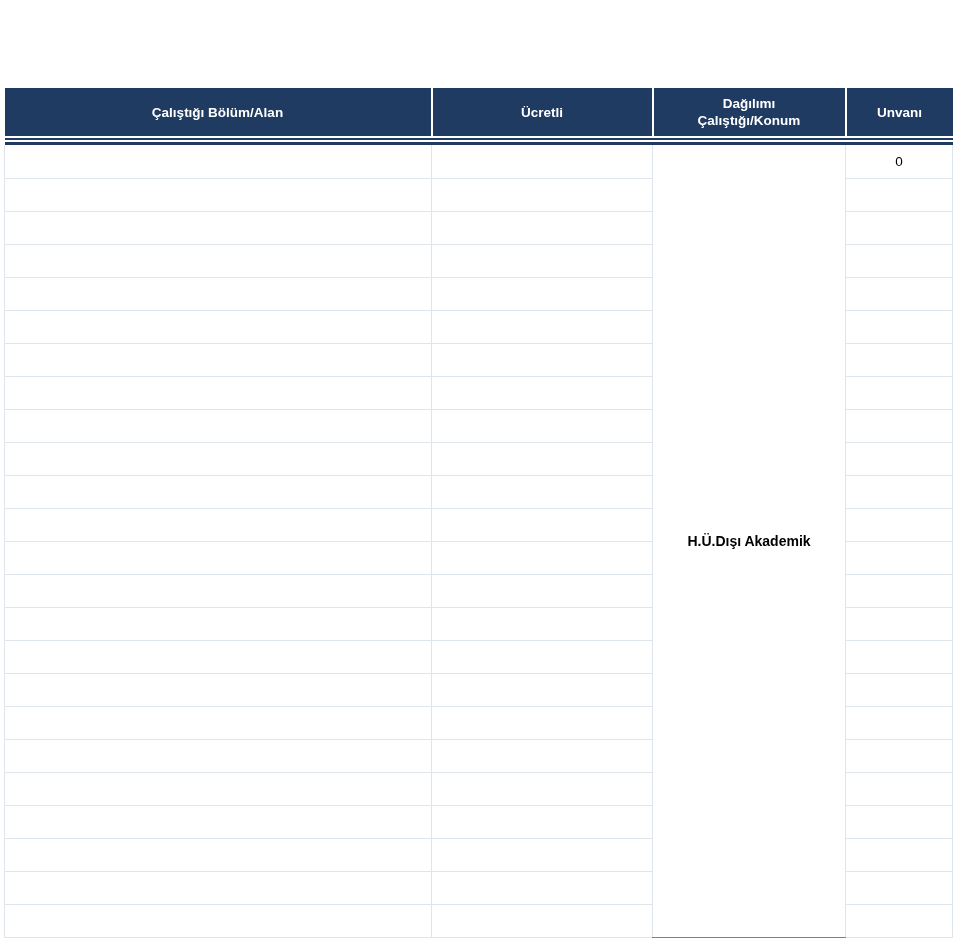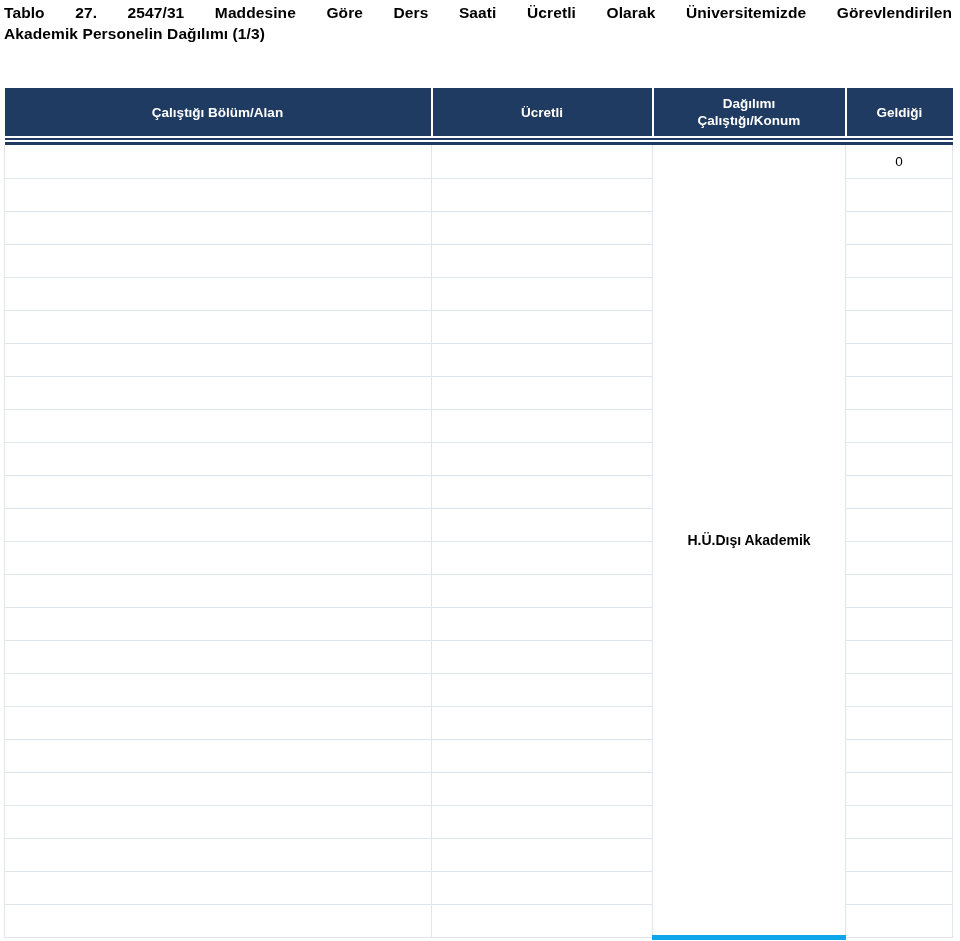--- a/index.html
+++ b/index.html
@@ -124,54 +124,50 @@
     border-right: 1px solid #dfe5ec;
   }
   tbody td.num {
     text-align: center;
   }
   tbody td.merged {
     text-align: center;
     vertical-align: middle;
     font-weight: bold;
     font-size: 14px;
-    border-bottom: 5px solid #0ea5e9;
+    border-bottom: 1px solid #0ea5e9;
     border-right: 1px solid #dfe5ec;
   }
   tbody tr:last-child td {
     border-bottom: 1px solid #dfe5ec;
   }
 </style>
 </head>
 <body>
 
 <div class="page">
 
-  <div class="doc-title">
-    <span class="line1">Tablo 27. 2547/31 Maddesine Göre Ders Saati Ücretli Olarak Üniversitemizde Görevlendirilen</span>
-    <span class="line2">Akademik Personelin Dağılımı (1/3)</span>
-  </div>
 
   <div class="table-wrap">
     <table class="report">
       <colgroup>
         <col class="c1">
         <col class="c2">
         <col class="c3">
         <col class="c4">
       </colgroup>
       <thead>
         <tr>
           <th>Çalıştığı Bölüm/Alan</th>
           <th>Ücretli</th>
           <th>
             <span>Dağılımı</span><br>
             <span>Çalıştığı/Konum</span>
           </th>
-          <th>Geldiği</th>
+          <th>Unvanı</th>
         </tr>
         <tr class="rule">
           <td colspan="4">
             <span class="inner"></span>
           </td>
         </tr>
       </thead>
       <tbody id="table-body">
           <tr>
             <td class="col-first"></td>

